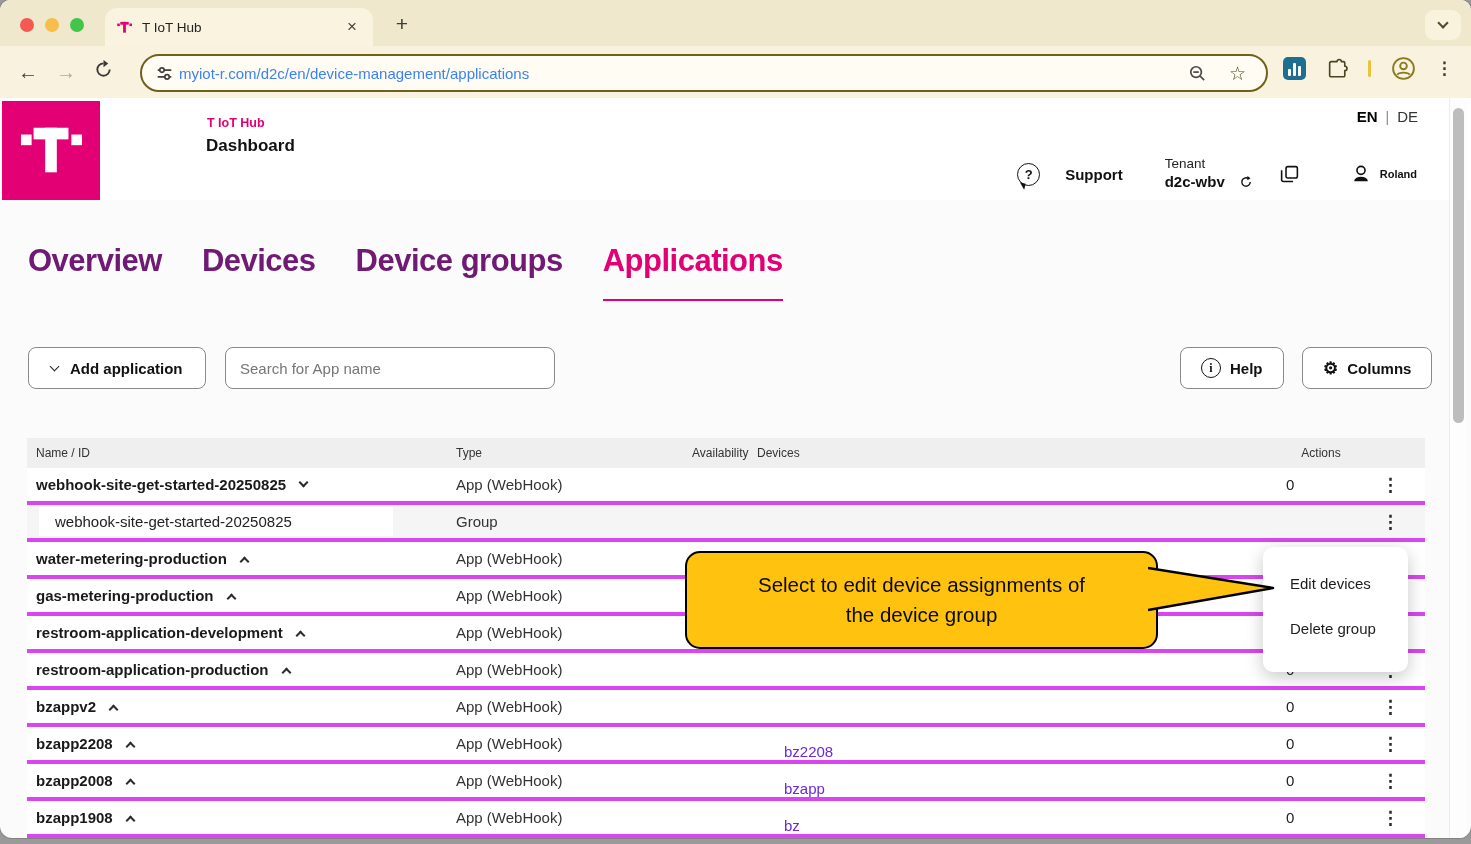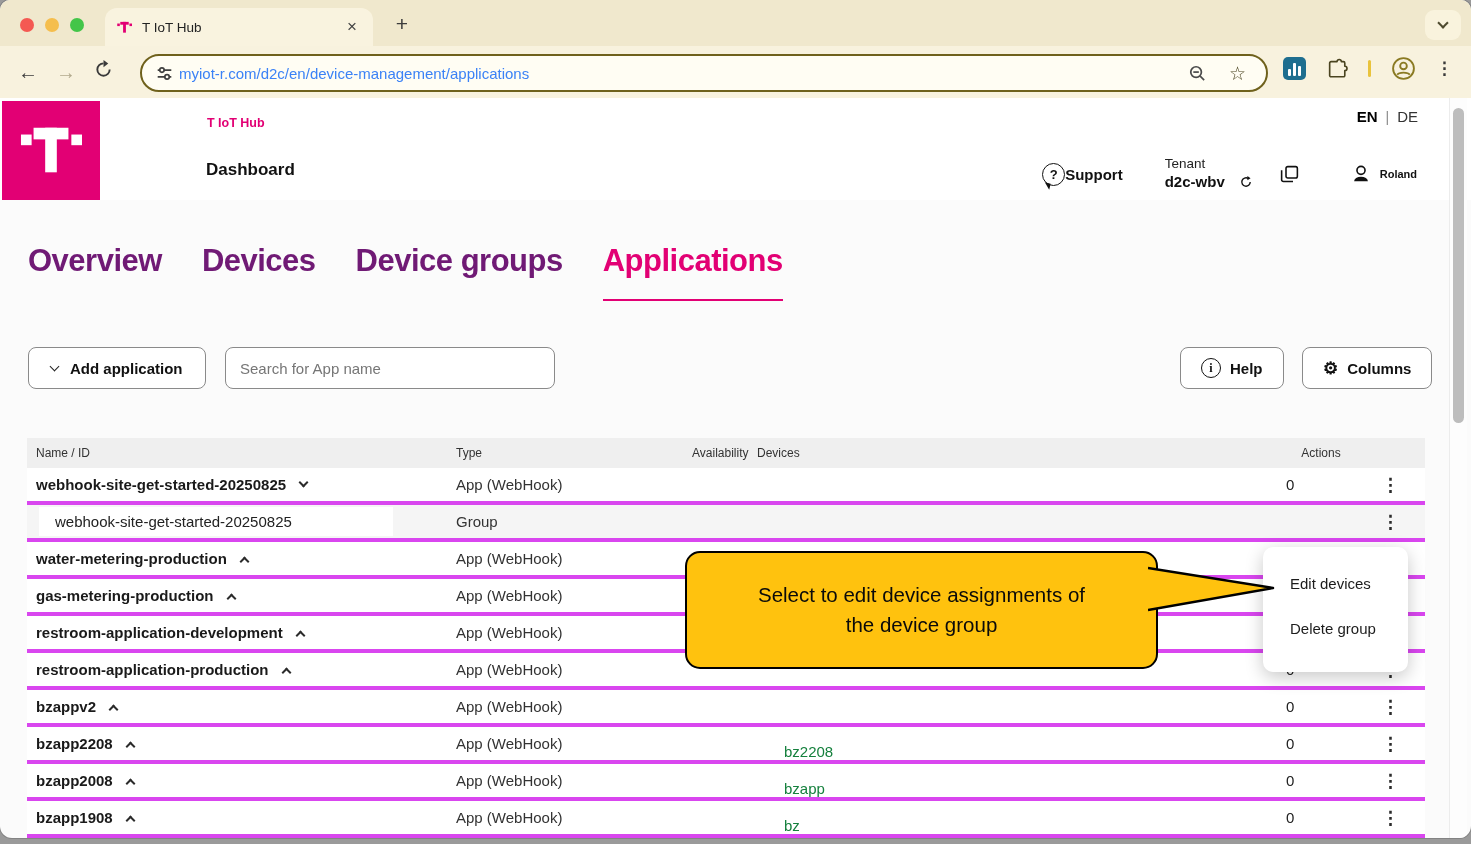--- a/index.html
+++ b/index.html
@@ -39,30 +39,30 @@
             justify-content:center; gap:2px; padding:4px 0; }
   .bluext i { display:block; width:3px; background:#fff; border-radius:1px; }
   .ysep { width:3px; height:17px; border-radius:2px; background:#e9c33c; }
   .kebab-b { font-size:17px; color:#3a3a3a; font-weight:bold; }
 
   
   .appheader { position:absolute; left:0; top:98px; width:100%; height:102px; background:#fff; }
   .tlogo { position:absolute; left:2px; top:3px; width:98px; height:99px; background:#e20074;
            display:flex; align-items:center; justify-content:center; }
   .brand { position:absolute; left:207px; top:18px; font-size:12.5px; font-weight:bold; color:#e20074; }
-  .ptitle { position:absolute; left:206px; top:62px; font-size:17px; font-weight:bold; color:#111; }
+  .ptitle { position:absolute; left:206px; top:38px; font-size:17px; font-weight:bold; color:#111; }
   .langs { position:absolute; right:53px; top:10px; font-size:15px; color:#333; display:flex; gap:8px; align-items:center;}
   .langs .en { font-weight:bold; color:#000; }
   .langs .sep { color:#888; font-size:14px; }
   .hdr-right { position:absolute; right:54px; top:52px; height:48px; display:flex; align-items:center; }
   .supp-ic { width:23px; height:23px; border:1.7px solid #111; border-radius:50%; display:flex; align-items:center;
              justify-content:center; font-size:13px; font-weight:bold; color:#111; position:relative; }
   .supp-ic::after { content:""; position:absolute; left:1px; bottom:-4px; width:0; height:0;
              border-left:6px solid transparent; border-top:6px solid #111; transform:rotate(14deg); }
-  .supp-lb { font-weight:bold; font-size:15px; color:#111; margin-left:0; }
+  .supp-lb { font-weight:bold; font-size:15px; color:#111; margin-left:25px; }
   .tenant { margin-left:42px; text-align:left; line-height:1.25; }
   .tenant .t1 { font-size:13.5px; color:#222; }
   .tenant .t2 { font-size:15px; font-weight:bold; color:#111; display:flex; align-items:center; gap:14px; }
   .copyic { margin-left:26px; }
   .userblk { margin-left:50px; display:flex; align-items:center; gap:8px; }
   .user-lb { font-size:11px; font-weight:bold; color:#111; }
 
   
   .mainnav { position:absolute; left:28px; top:243px; display:flex; gap:40px; }
   .mtab { font-size:31px; font-weight:bold; color:#701a75; letter-spacing:-0.5px; padding-bottom:20px; }
@@ -96,30 +96,30 @@
   .trow.indent { background:#f5f5f5; }
   .cell.name { padding-left:9px; display:flex; align-items:center; }
   .nbox { display:flex; align-items:center; }
   .indent .nbox { background:#fff; margin-left:3px; width:354px; height:29px; padding-left:16px; }
   .nm { font-weight:bold; color:#1a1a1a; white-space:nowrap; }
   .nm.reg { font-weight:normal; color:#222; }
   .chev { width:7px; height:7px; border-right:2px solid #2b2b2b; border-bottom:2px solid #2b2b2b; margin-left:14px; }
   .chev.down { transform:rotate(45deg); margin-top:-4px; }
   .chev.up { transform:rotate(-135deg); margin-top:5px; }
   .cell.type { padding-left:0; color:#333; }
-  .cell.desc { padding-left:27px; color:#15803d;margin-top:16px; }
+  .cell.desc { padding-left:27px; color:#6d28d9;margin-top:16px; }
   .cell.dev { color:#222; }
   .cell.act { text-align:center; }
   .kebab { font-size:18px; font-weight:bold; color:#2b2b2b; letter-spacing:0; }
 
   
   .ctxmenu { position:absolute; left:1263px; top:547px; width:145px; height:125px; background:#fff;
              border-radius:10px; box-shadow:0 5px 18px rgba(0,0,0,.22); padding-top:14px; z-index:5; }
   .ctxitem { height:45px; display:flex; align-items:center; padding-left:27px; font-size:15px; color:#1c1c1c; }
-  .callout { position:absolute; left:685px; top:551px; width:473px; height:118px; background:#ffc20e;
+  .callout { position:absolute; left:685px; top:551px; width:473px; height:98px; background:#ffc20e;
              border:2.5px solid #000; border-radius:15px; z-index:6; display:flex; flex-direction:column;
              align-items:center; justify-content:center; }
   .callout div { font-size:20.5px; color:#0a0a0a; line-height:1.45; }
   .callout-arrow { position:absolute; left:1148px; top:558px; z-index:7; }
 
   
   .vtrack { position:absolute; right:4px; top:98px; width:18px; height:740px; background:#fdfdfd;
             border-left:1px solid #ececec; z-index:4; }
   .vthumb { position:absolute; left:3px; top:10px; width:11px; height:315px; background:#bdbdbd; border-radius:6px; }
 </style>

